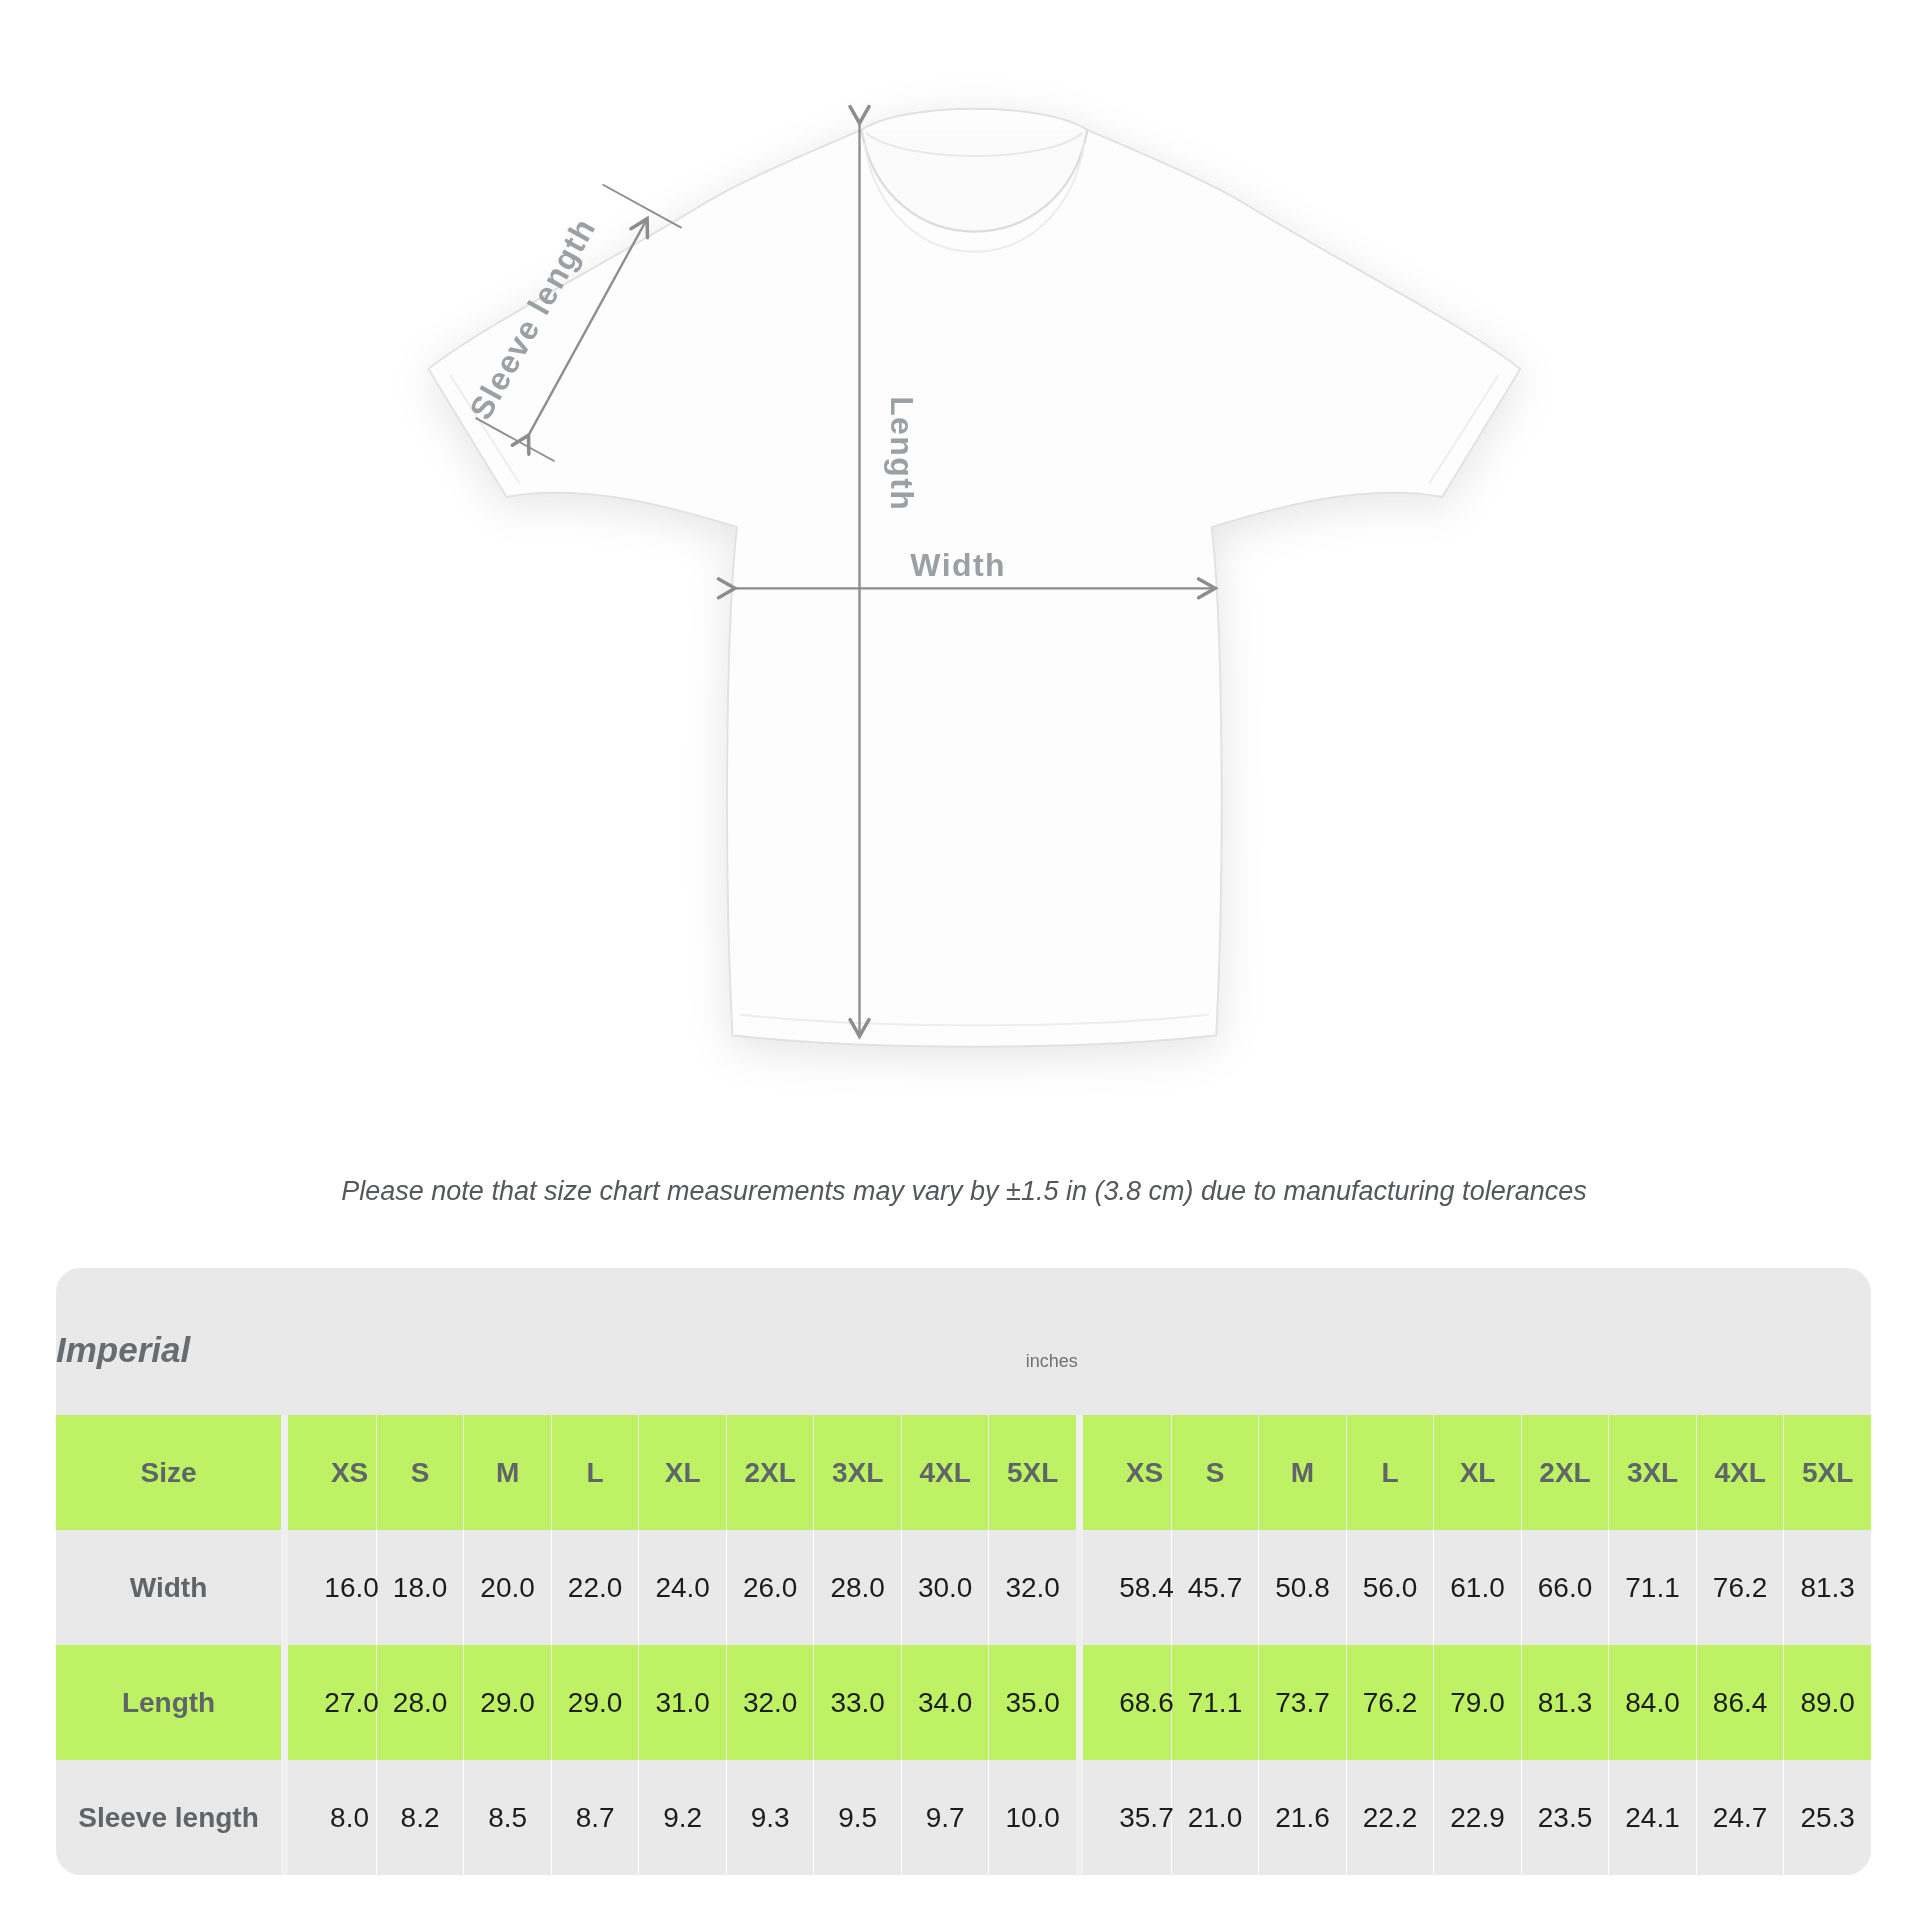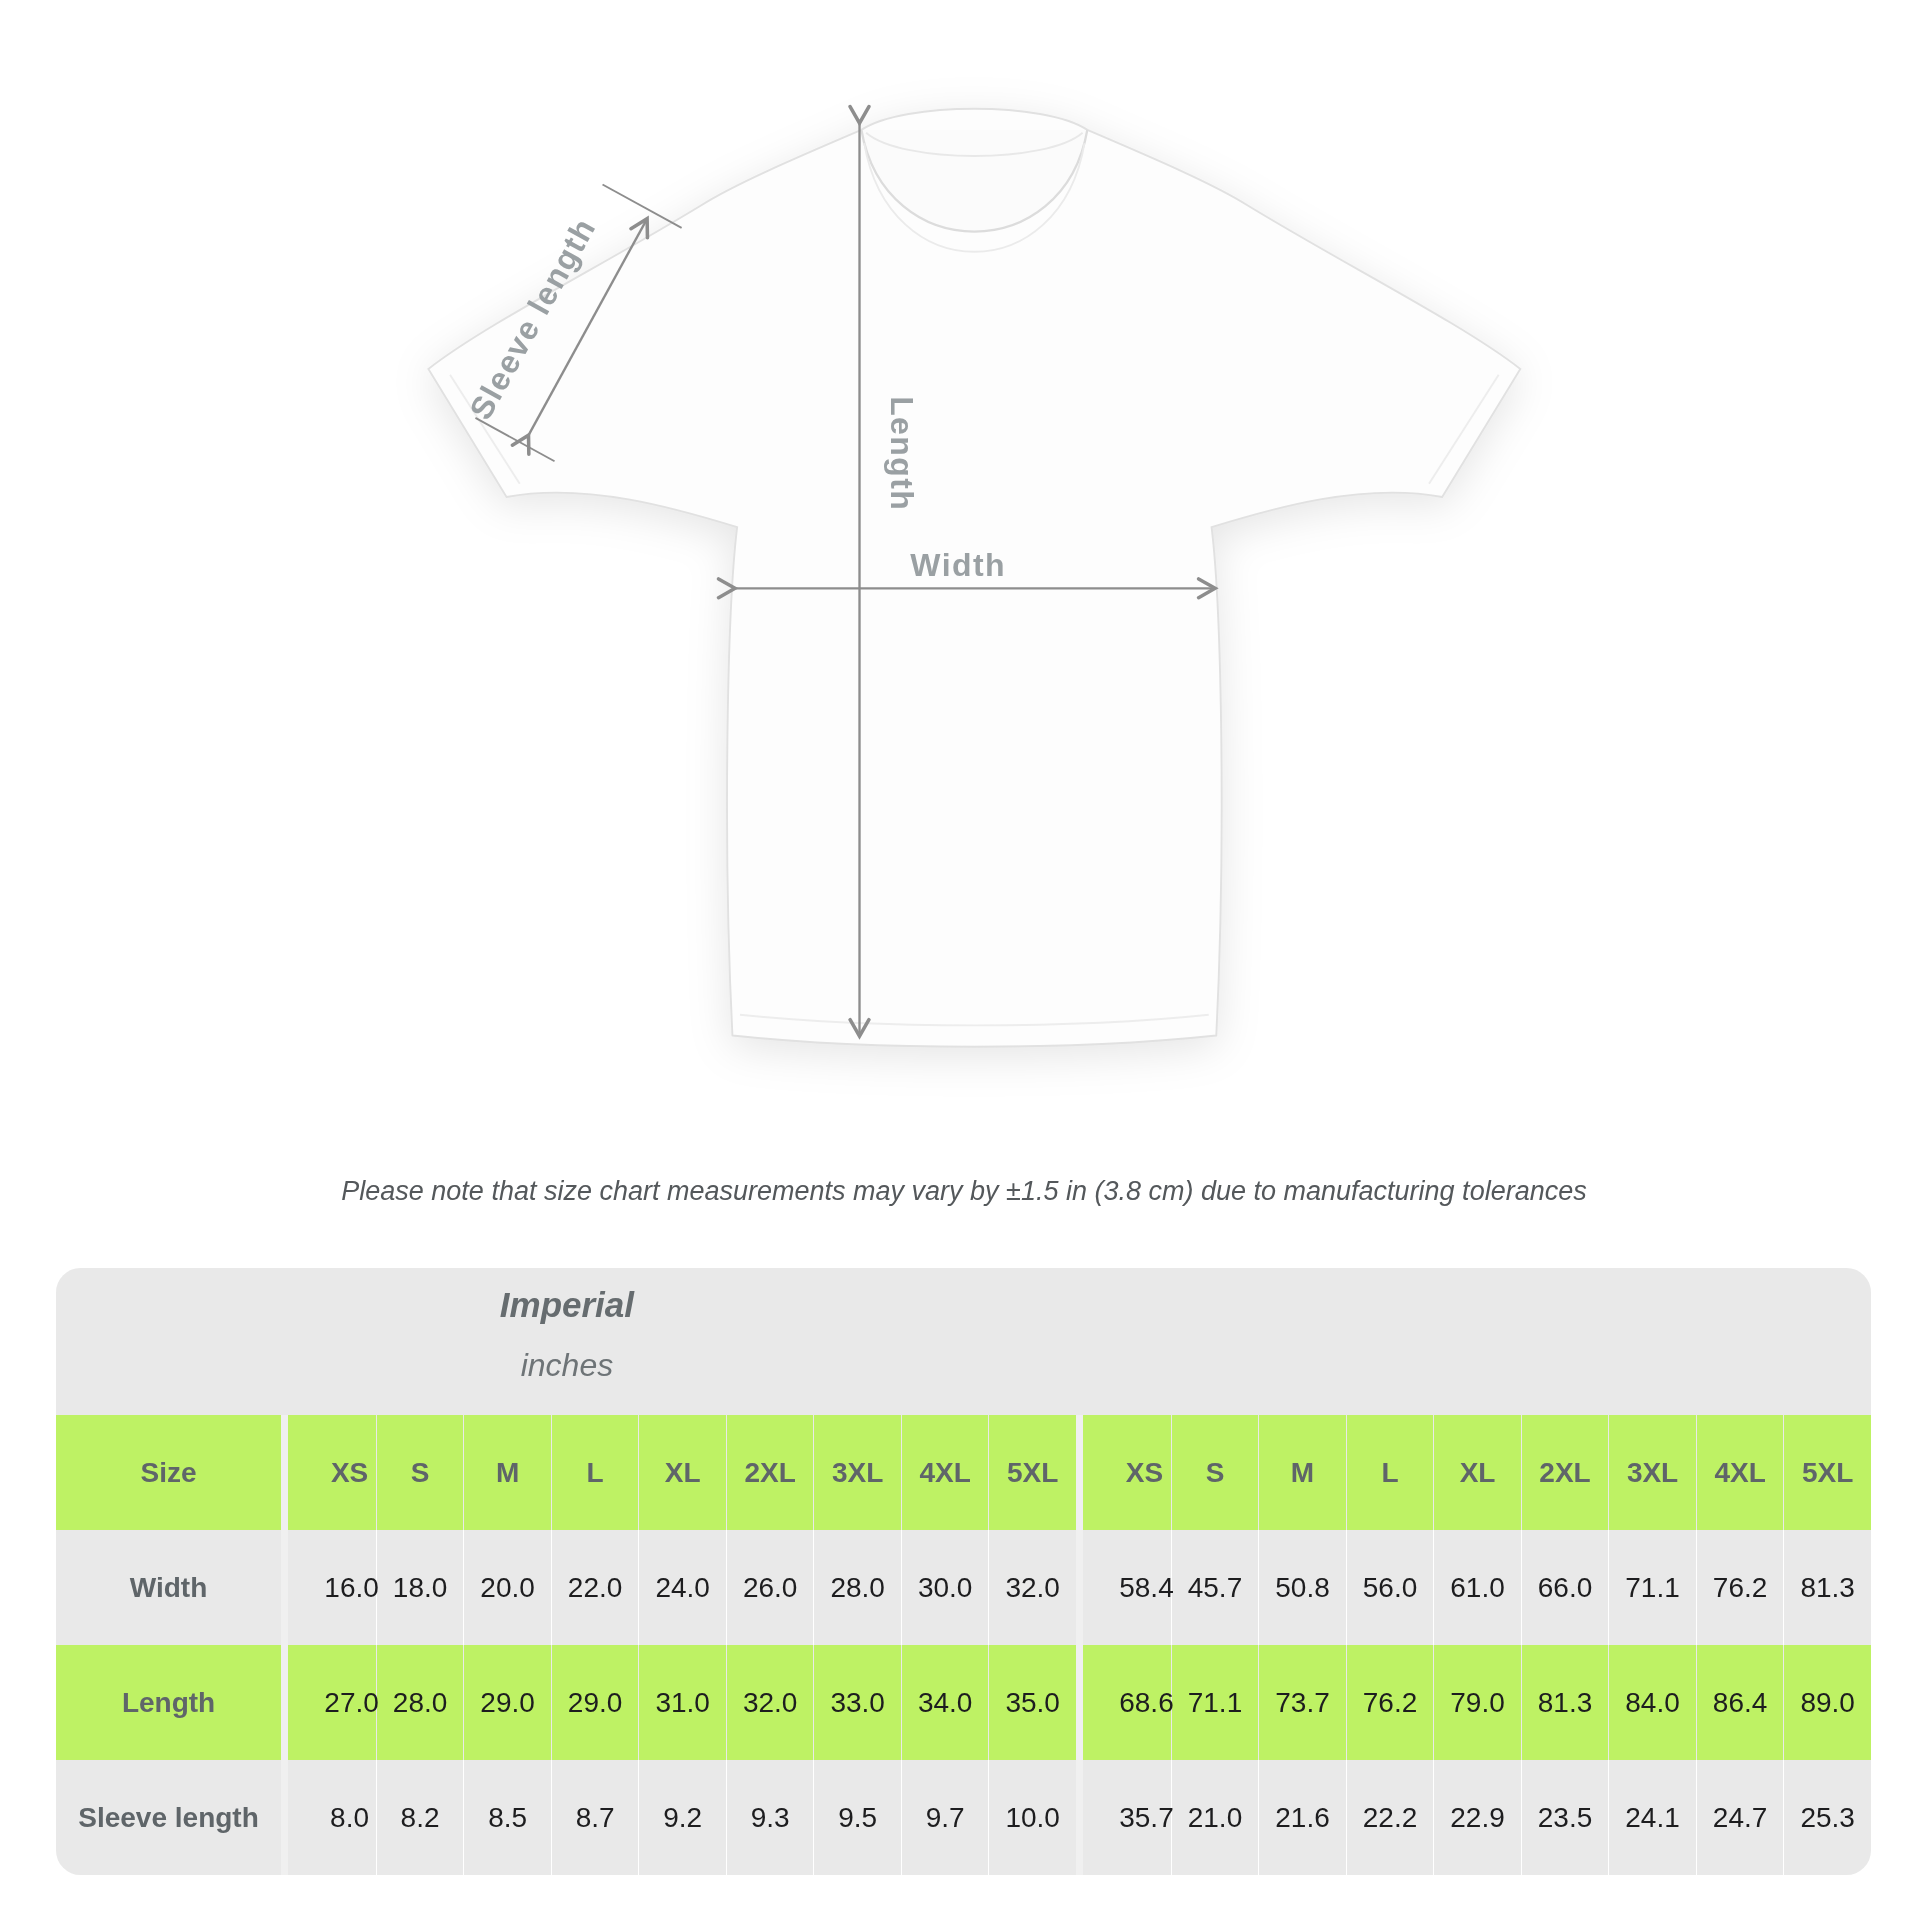--- a/index.html
+++ b/index.html
@@ -14,25 +14,25 @@
   
   .page-title{position:absolute;left:0;top:1128px;width:1928px;text-align:center;
     font-size:44px;font-weight:bold;color:#2d3134;}
   .page-subtitle{position:absolute;left:0;top:1176px;width:1928px;text-align:center;
     font-size:27px;font-style:italic;color:#54585b;}
 
   
   .size-table-wrap{position:absolute;left:56px;top:1268px;width:1815px;
     border-radius:24.5px;overflow:hidden;background:#ffffff;}
   .band{display:flex;background:#e9e9e9;height:147px;}
-  .band-half{display:flex;flex-direction:column;align-items:center;padding-top:17px;}
+  .band-half{display:flex;flex-direction:row;align-items:center;padding-top:17px;justify-content:space-between;}
   .band-left{width:56.3%;}
   .band-right{flex:1;}
   .band-title{font-size:35px;font-weight:bold;font-style:italic;color:#666c6f;}
-  .band-unit{margin-top:22px;font-size:32px;font-style:italic;color:#6e7477;}
+  .band-unit{margin-top:22px;font-size:18px;color:#6e7477;}
 
   table.size-table{width:100%;border-collapse:separate;border-spacing:0;table-layout:fixed;}
   .size-table td{text-align:center;vertical-align:middle;height:113px;
     font-size:28px;color:#1d1d1f;border-left:1.9px solid transparent;}
   .size-table td.lbl{font-weight:bold;color:#5f6569;border-left:none;}
   .size-table td.hdr{font-weight:bold;color:#5f6569;}
   .size-table td.gut{background:#f0f0f0 !important;border-left:none;}
   .size-table td.gut + td{border-left:none;padding-left:36px;}
   tr.r-white td{background:#bef264;border-left-color:#e9e9e9;}
   tr.r-gray td{background:#e9e9e9;border-left-color:#ffffff;}

